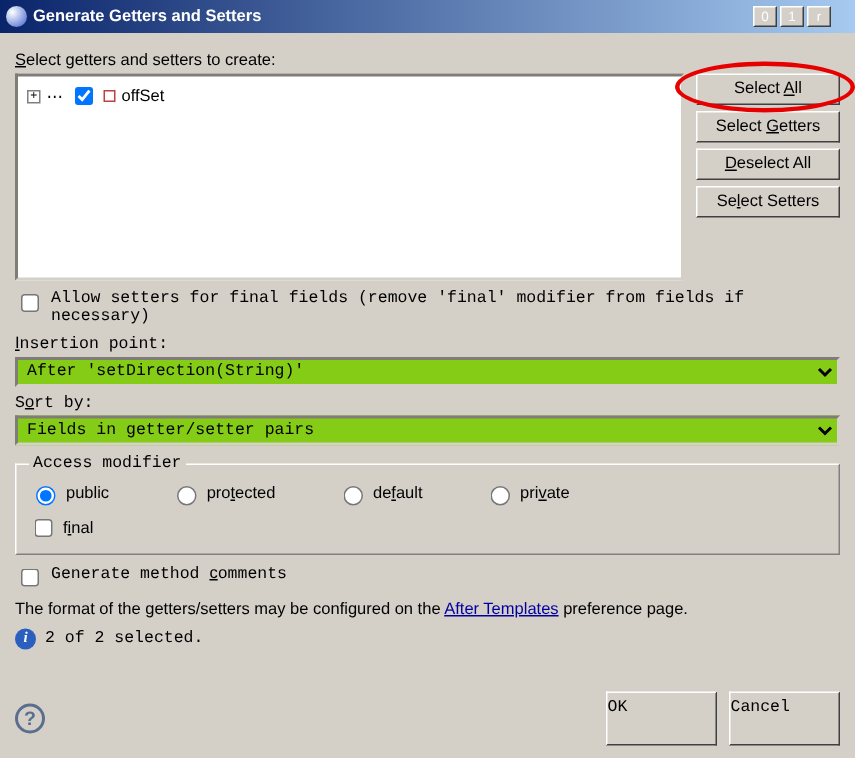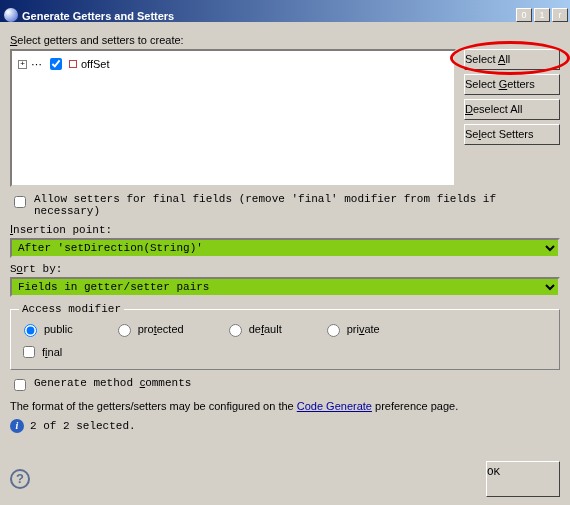--- a/index.html
+++ b/index.html
@@ -1,32 +1,32 @@
 <!DOCTYPE html>
 <html><head>
 <meta charset="utf-8">
 <style>
 * { box-sizing: border-box; font-family: "Microsoft Sans Serif", sans-serif; font-size: 11px; }
 body { margin: 0; background: #d4d0c8; width: 570px; height: 505px; overflow: hidden; }
-.titlebar { background: linear-gradient(to right, #0a246a, #a6caf0); color: #fff; height: 22px; display: flex; align-items: flex-end; padding: 0 2px 0 4px; }
+.titlebar { background: linear-gradient(to right, #0a246a, #a6caf0); color: #fff; height: 22px; display: flex; align-items: center; padding: 0 16px 0 4px; }
 .titlebar .ico { width: 14px; height: 14px; margin-right: 4px; background: radial-gradient(circle at 30% 30%, #fff, #3a5fcd); border-radius: 50%; }
 .titlebar .t { flex: 1; font-weight: bold; }
 .winbtns { display: flex; gap: 2px; }
 .winbtn { width: 16px; height: 14px; background: #d4d0c8; border: 1px solid; border-color: #fff #404040 #404040 #fff; display: flex; align-items: center; justify-content: center; font-size: 9px; font-family: Marlett, sans-serif; }
 .content { padding: 8px 10px; }
 .lbl { margin: 4px 0 2px; }
 .u { text-decoration: underline; }
 .treebox { display: flex; gap: 8px; }
 .tree { flex: 1; background: #fff; border: 2px inset #d4d0c8; height: 138px; padding: 4px 6px; }
 .treerow { display: flex; align-items: center; gap: 4px; font-family: "Courier New", monospace; }
 .expander { width: 9px; height: 9px; border: 1px solid #808080; display: flex; align-items: center; justify-content: center; font-size: 8px; line-height: 1; }
 .cb { width: 12px; height: 12px; }
 .sq { width: 8px; height: 8px; border: 1px solid #c04040; }
 .sidebtns { display: flex; flex-direction: column; gap: 4px; position: relative; }
-.btn { background: #d4d0c8; border: 1px solid; border-color: #fff #404040 #404040 #fff; padding: 3px 0; width: 96px; font-family: "Courier New", monospace; font-size: 10.5px; }
+.btn { background: #d4d0c8; border: 1px solid; border-color: #fff #404040 #404040 #fff; padding: 3px 0; width: 96px; text-align: center; font-family: "Courier New", monospace; font-size: 10.5px; }
 .highlight-oval { position: absolute; top: -8px; left: -14px; width: 120px; height: 34px; border: 3px solid #e60000; border-radius: 50%; pointer-events: none; }
 .chkrow { display: flex; gap: 5px; margin: 6px 0; }
 .select { width: 100%; background: #84cc16; border: 2px inset #d4d0c8; height: 20px; font-family: "Courier New", monospace; font-size: 11px; padding: 0 2px; }
 fieldset { border: 1px solid #808080; border-top-color: #fff; border-left-color: #fff; padding: 6px 8px 8px; margin: 6px 0; position: relative; }
 fieldset legend { font-family: "Courier New", monospace; font-size: 11px; padding: 0 3px; }
 .radios { display: flex; gap: 40px; margin-bottom: 6px; }
 .radios label, .chks label { display: flex; align-items: center; gap: 4px; font-family: "Courier New", monospace; }
 .chks { display: flex; gap: 40px; }
 .linklike { color: #0000a0; text-decoration: underline; }
 .info { display: flex; align-items: center; gap: 6px; margin-top: 6px; }
@@ -114,26 +114,27 @@
         </label>
     </div>
   </fieldset>
 
   <div class="chkrow">
     <input type="checkbox" class="cb" style="">
     <span class="mono">Generate method <span class="u">c</span>omments</span>
   </div>
 
   <div class="mono">
-    <span>The format of the getters/setters may be configured on the </span><span class="linklike">Code Generate</span><span> preference page.</span>
+    <span>The format of the getters/setters may be configured on the </span><span class="linklike">After Templates</span><span> preference page.</span>
   </div>
 
   <div class="info">
     <div class="info-i">i</div>
     <span class="mono">2 of 2 selected.</span>
   </div>
 </div>
 
 <div class="footer">
   <div class="help">?</div>
   <div class="spacer"></div>
   <div class="fbtn">OK</div>
+  <div class="fbtn">Cancel</div>
 </div>
 
 </body></html>

